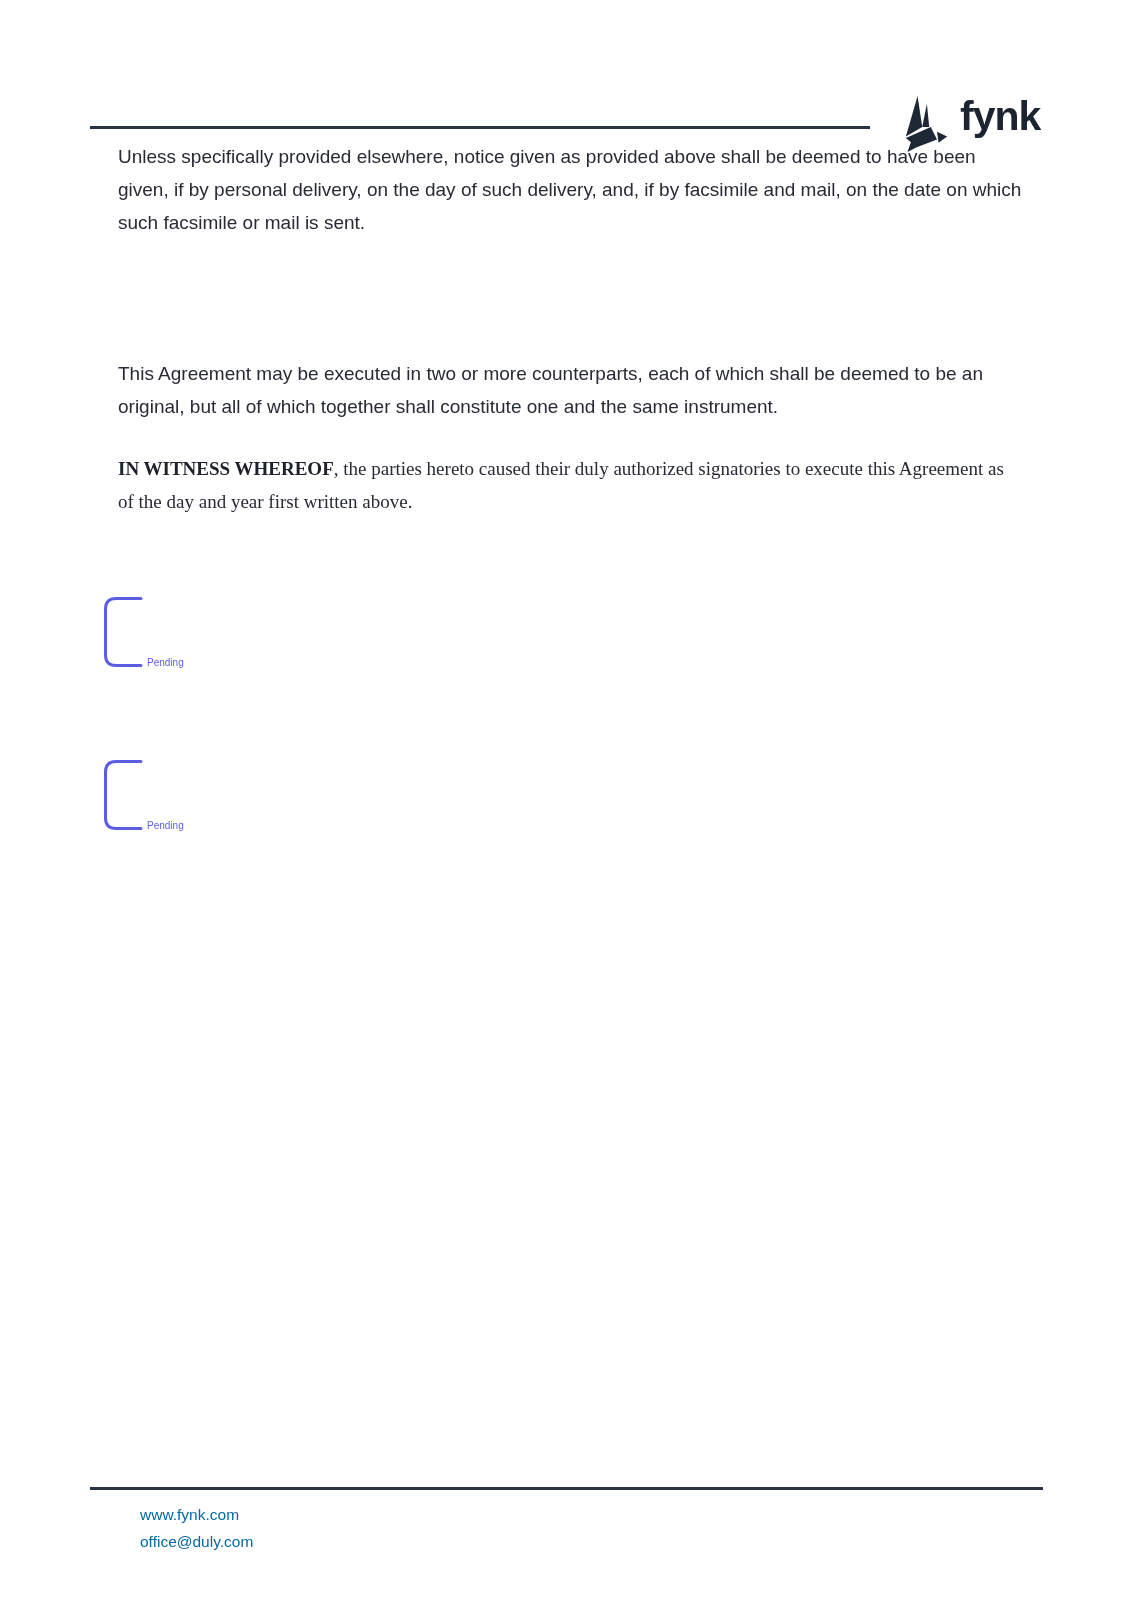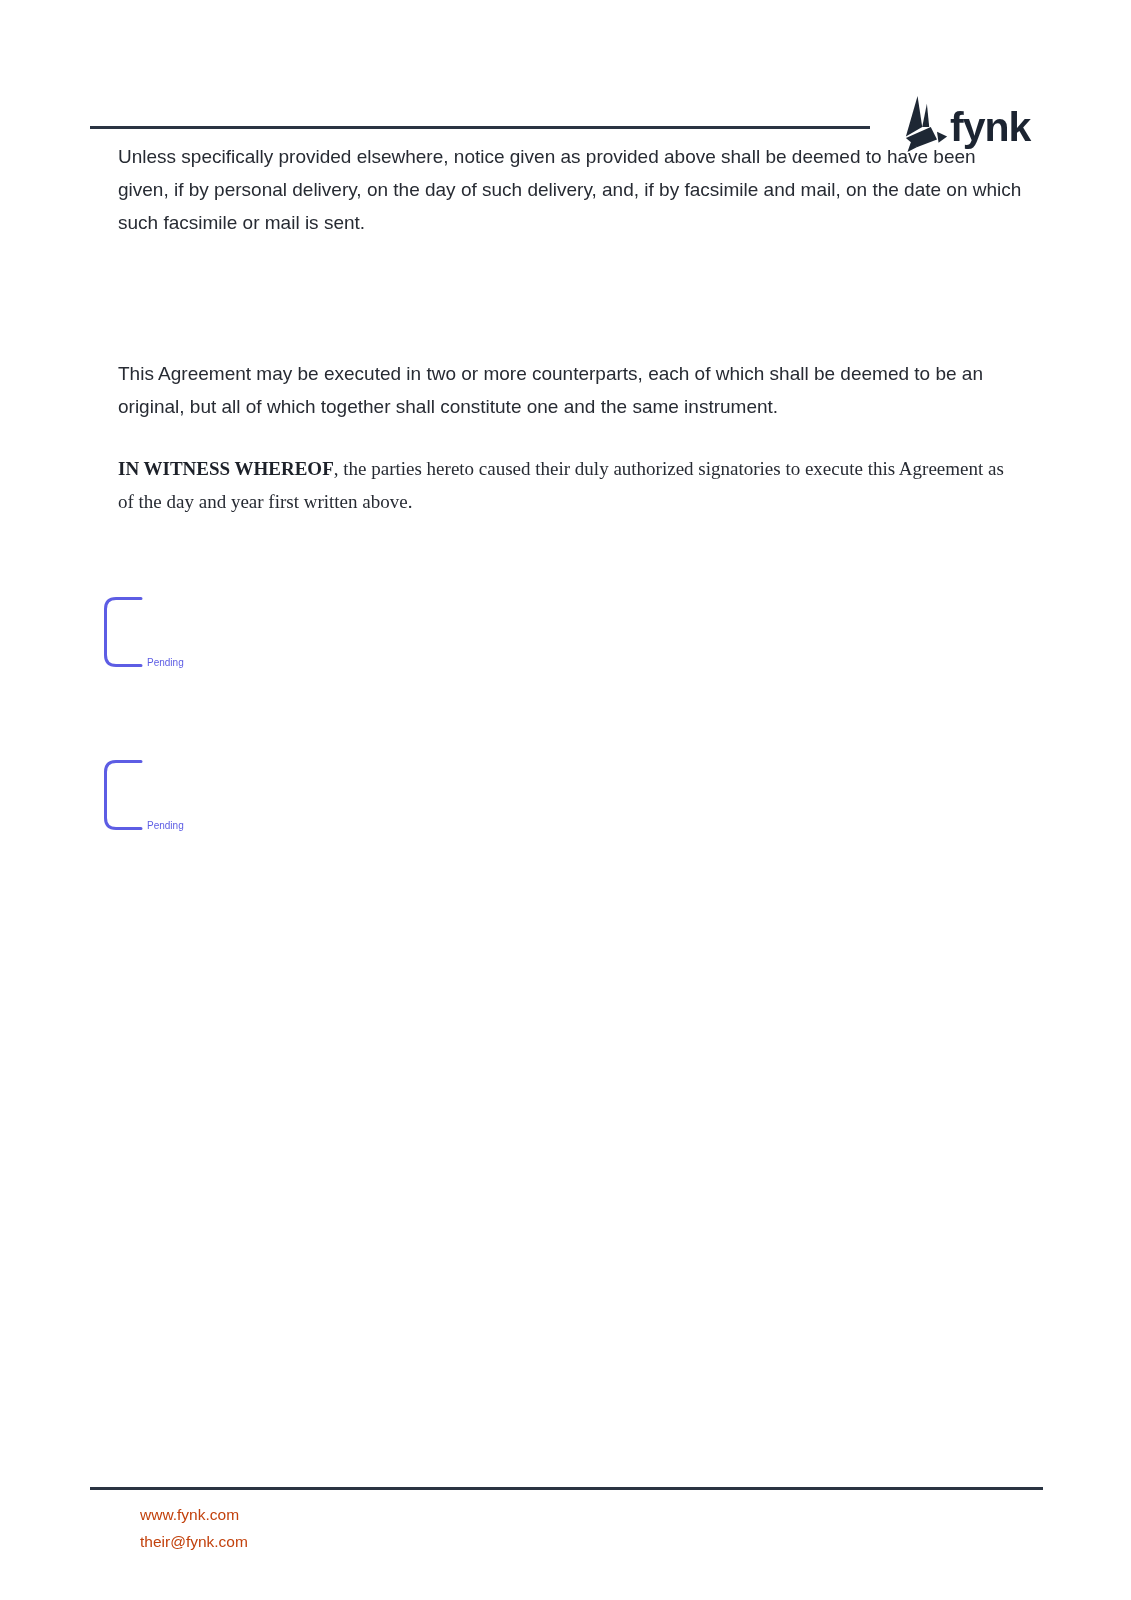--- a/index.html
+++ b/index.html
@@ -20,22 +20,22 @@
   .header-rule {
     position: absolute;
     left: 90px; top: 126px;
     width: 780px; height: 3px;
     background: #2a3442;
   }
   .logo {
     position: absolute;
     left: 898px; top: 96px;
     display: flex;
-    align-items: flex-end;
-    gap: 2px;
+    align-items: flex-start;
+    gap: 12px;
   }
   .logo svg { display: block; }
   .logo-word {
     font-size: 41px;
     font-weight: 700;
     letter-spacing: -1px;
     color: #1c2431;
     line-height: 1;
     padding-bottom: 4px;
   }
@@ -88,21 +88,21 @@
     position: absolute;
     left: 90px; top: 1487px;
     width: 953px; height: 3px;
     background: #2a3442;
   }
   .footer-text {
     position: absolute;
     left: 140px; top: 1501px;
     font-size: 15.5px;
     line-height: 27px;
-    color: #c2410c;
+    color: #0369a1;
   }
 </style>
 </head>
 <body>
 
 <div class="page">
 
   <div class="header-rule"></div>
   <div class="logo">
     <span>
@@ -138,16 +138,16 @@
       <svg width="40" height="72" viewBox="0 0 40 72" fill="none" xmlns="http://www.w3.org/2000/svg">
         <path d="M38 1.5 H13 Q2.5 1.5 2.5 12 V58 Q2.5 68.5 13 68.5 H38" stroke="#5d5de4" stroke-width="3" stroke-linecap="round"></path>
       </svg>
     </span>
     <span class="sig-status">Pending</span>
   </div>
 
   <div class="footer-rule"></div>
   <div class="footer-text">
     <div>www.fynk.com</div>
-    <div>their@fynk.com</div>
+    <div>office@duly.com</div>
   </div>
 
 </div>
 
 </body></html>

